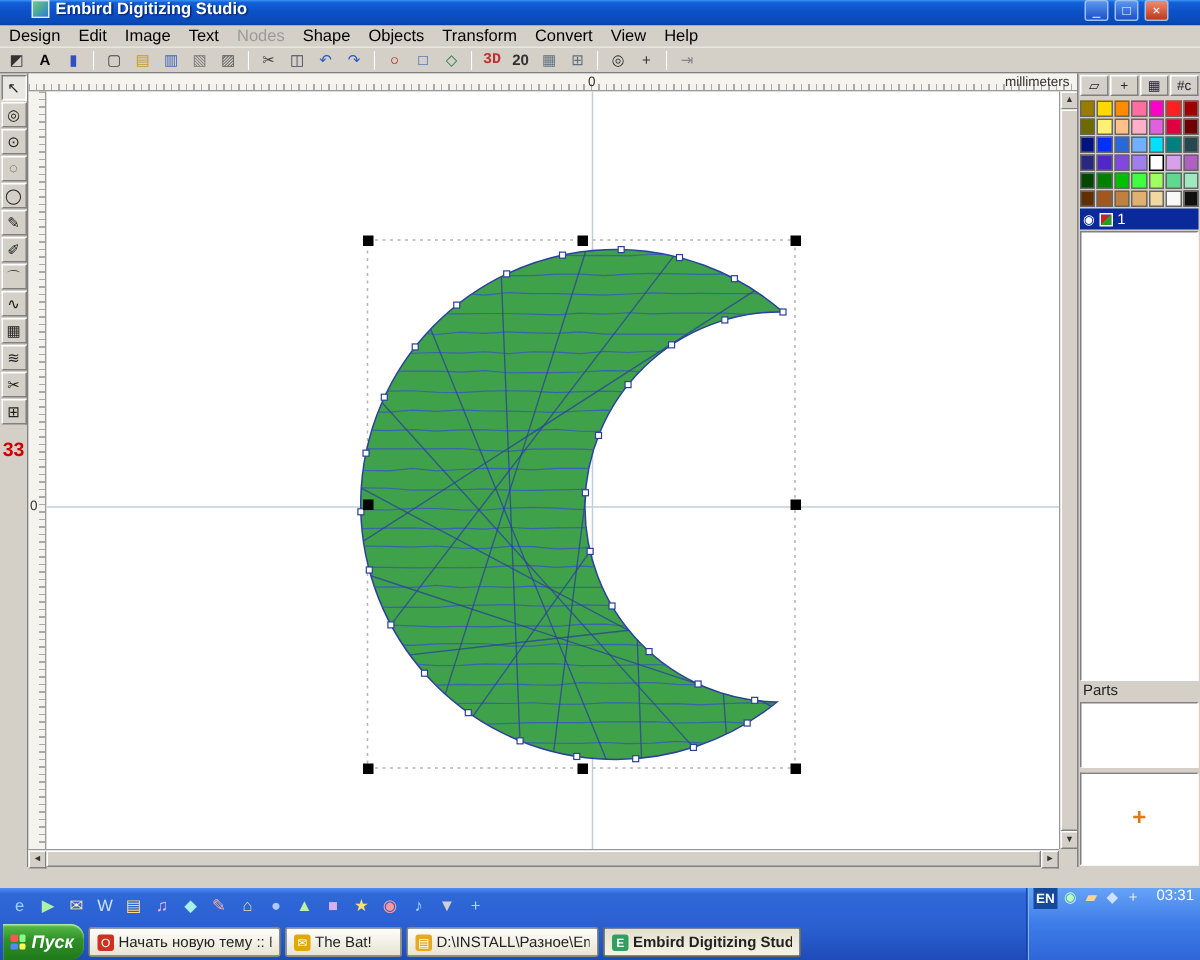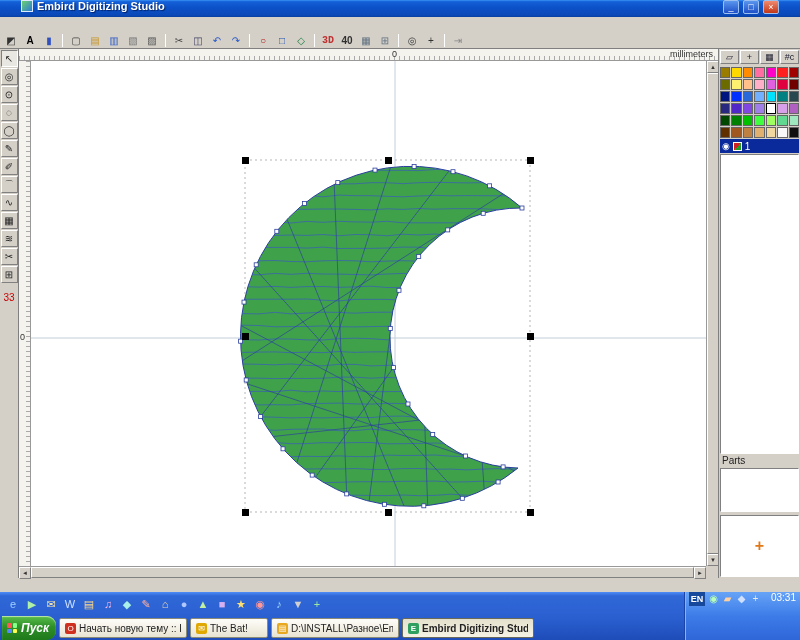--- a/index.html
+++ b/index.html
@@ -29,21 +29,21 @@
   .tb { width:18px; height:15px; display:flex; align-items:center; justify-content:center;
     font-size:10px; background:#d4d0c8; border:1px solid #d4d0c8; }
   .sep { width:1px; height:13px; background:#808080; border-right:1px solid #fff; margin:0 3px; }
 
   
   .toolcol { position:absolute; left:0; top:49px; width:19px; height:529px; background:#d4d0c8;
     border-right:1px solid #808080; display:flex; flex-direction:column; align-items:center; padding-top:1px; }
   .ltool { width:17px; height:17px; display:flex; align-items:center; justify-content:center; font-size:10px;
     border:1px solid; border-color:#fff #808080 #808080 #fff; background:#d4d0c8; margin-bottom:1px; color:#222; }
   .ltool.pressed { border-color:#808080 #fff #fff #808080; background:#e9e7e1; }
-  .tool-count { color:#cc0000; font-weight:normal; font-size:10px; margin-top:8px; }
+  .tool-count { color:#cc0000; font-weight:bold; font-size:13px; margin-top:8px; }
 
   
   .hruler { position:absolute; left:19px; top:49px; width:699px; height:12px; background-color:#f4f3ee;
     border-bottom:1px solid #999;
     background-image:repeating-linear-gradient(90deg,#aaa 0 1px,transparent 1px 5px);
     background-size:100% 4px; background-position:0 100%; background-repeat:no-repeat; font-size:9px; color:#333; }
   .hruler .zero { position:absolute; left:373px; top:0; }
   .hruler .unit { position:absolute; right:5px; top:0; }
   .vruler { position:absolute; left:19px; top:61px; width:12px; height:505px; background-color:#f4f3ee;
     border-right:1px solid #999;
@@ -124,20 +124,33 @@
 <div id="window">
 
   <div class="titlebar">
     <span class="app-icon"></span>
     <span class="title-text">Embird Digitizing Studio</span>
     <span class="tb-btn">_</span>
     <span class="tb-btn">□</span>
     <span class="tb-btn close">×</span>
   </div>
 
+  <div class="menubar" id="menubar">
+      <div class="menu-item">Design</div>
+      <div class="menu-item">Edit</div>
+      <div class="menu-item">Image</div>
+      <div class="menu-item">Text</div>
+      <div class="menu-item disabled">Nodes</div>
+      <div class="menu-item">Shape</div>
+      <div class="menu-item">Objects</div>
+      <div class="menu-item">Transform</div>
+      <div class="menu-item">Convert</div>
+      <div class="menu-item">View</div>
+      <div class="menu-item">Help</div>
+    </div>
 
   <div class="toolbar" id="toolbar">
       <div class="tb" style="color: rgb(51, 51, 51);">◩</div>
       <div class="tb" style="color: rgb(0, 0, 0); font-weight: bold;">A</div>
       <div class="tb" style="color: rgb(48, 80, 192);">▮</div>
       <div class="sep"></div>
       <div class="tb" style="color: rgb(68, 68, 68);">▢</div>
       <div class="tb" style="color: rgb(200, 151, 42);">▤</div>
       <div class="tb" style="color: rgb(59, 98, 196);">▥</div>
       <div class="tb" style="color: rgb(119, 119, 119);">▧</div>
@@ -146,21 +159,21 @@
       <div class="tb" style="color: rgb(68, 68, 68);">✂</div>
       <div class="tb" style="color: rgb(68, 68, 102);">◫</div>
       <div class="tb" style="color: rgb(42, 88, 200);">↶</div>
       <div class="tb" style="color: rgb(42, 88, 200);">↷</div>
       <div class="sep"></div>
       <div class="tb" style="color: rgb(176, 32, 32);">○</div>
       <div class="tb" style="color: rgb(32, 80, 176);">□</div>
       <div class="tb" style="color: rgb(32, 128, 64);">◇</div>
       <div class="sep"></div>
       <div class="tb" style="color: rgb(192, 48, 48); font-weight: bold; font-family: Liberation Mono, monospace;">3D</div>
-      <div class="tb" style="color: rgb(48, 48, 48); font-weight: bold;">40</div>
+      <div class="tb" style="color: rgb(48, 48, 48); font-weight: bold;">20</div>
       <div class="tb" style="color: rgb(96, 112, 128);">▦</div>
       <div class="tb" style="color: rgb(96, 112, 128);">⊞</div>
       <div class="sep"></div>
       <div class="tb" style="color: rgb(51, 51, 51);">◎</div>
       <div class="tb" style="color: rgb(51, 51, 51);">+</div>
       <div class="sep"></div>
       <div class="tb" style="color: rgb(136, 136, 136);">⇥</div>
     </div>
 
   <div class="toolcol" id="toolcol">

